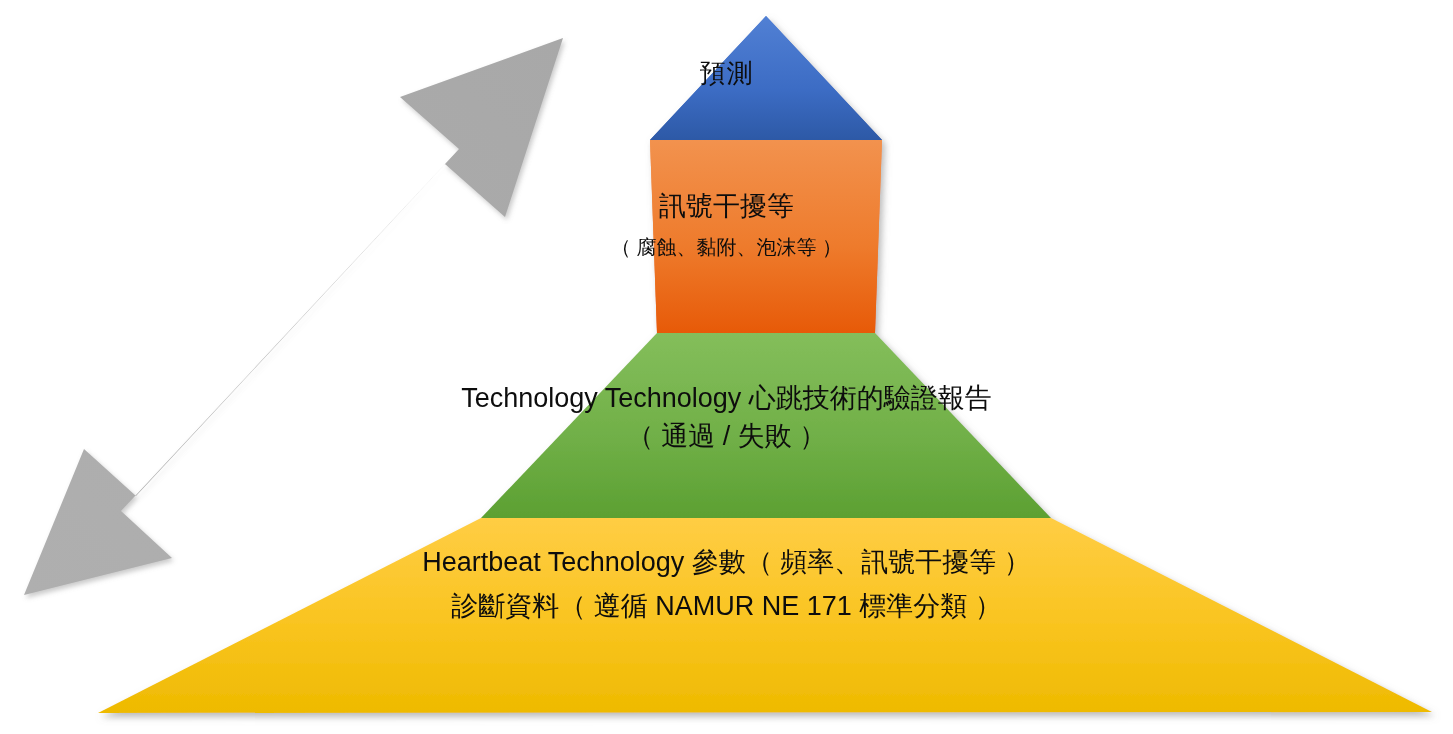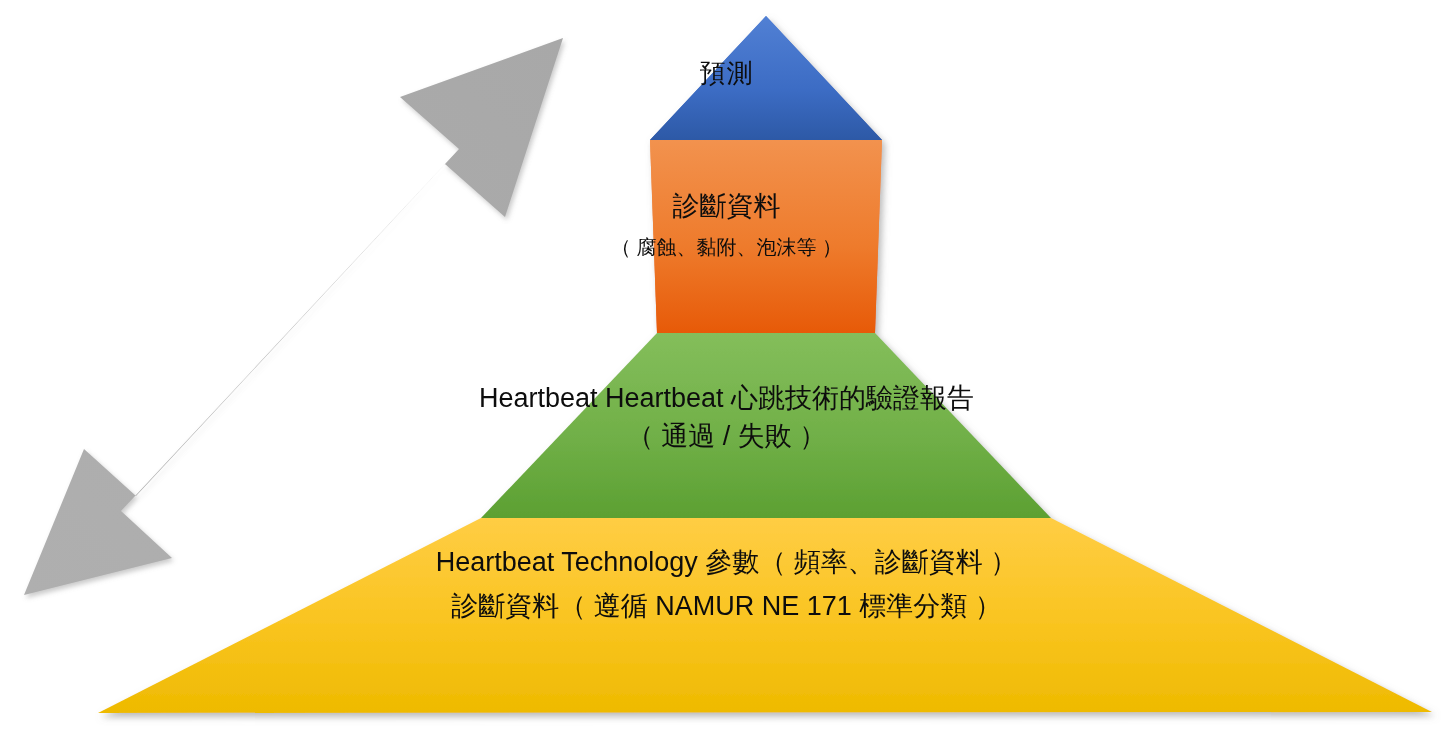--- a/index.html
+++ b/index.html
@@ -137,29 +137,29 @@
       <polygon points="650,140 882,140 875,333 657,333" fill="url(#gradOrange)"></polygon>
       <polygon points="766,16 882,140 650,140" fill="url(#gradBlue2)"></polygon>
     </g>
   </svg>
 
   <div class="tier-text" id="txt-apex">
     <span>預測</span>
   </div>
 
   <div class="tier-text" id="txt-orange">
-    <span class="l1">診斷資料</span>
+    <span class="l1">訊號干擾等</span>
     <span class="l2">（ 腐蝕、黏附、泡沫等 ）</span>
   </div>
 
   <div class="tier-text" id="txt-green">
-    <span class="l1">Heartbeat Heartbeat 心跳技術的驗證報告</span>
+    <span class="l1">Technology Technology 心跳技術的驗證報告</span>
     <span class="l2">（ 通過 / 失敗 ）</span>
   </div>
 
   <div class="tier-text" id="txt-yellow">
-    <span class="l1">Heartbeat Technology 參數（ 頻率、診斷資料 ）</span>
+    <span class="l1">Heartbeat Technology 參數（ 頻率、訊號干擾等 ）</span>
     <span class="l3">診斷資料（ 遵循 NAMUR NE 171 標準分類 ）</span>
   </div>
 
   <div id="arrow-label">數據轉化為知識</div>
 
 </div>
 
 </body></html>

